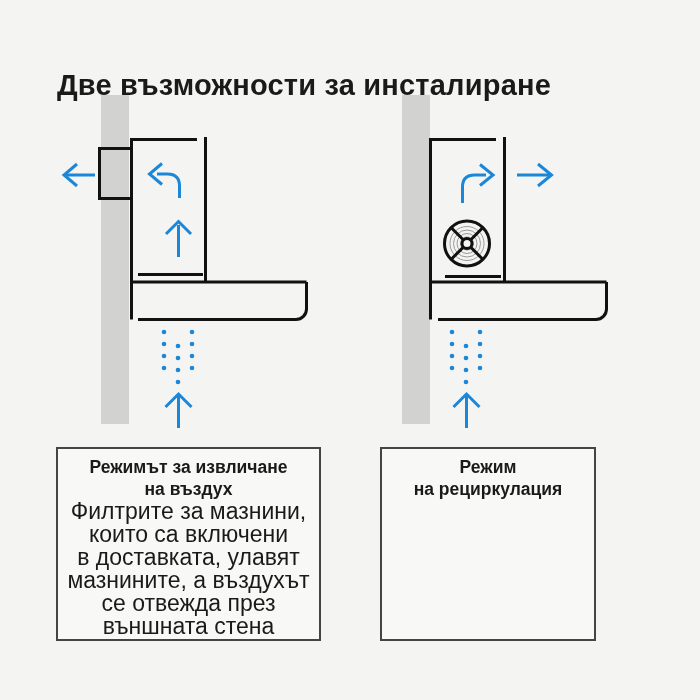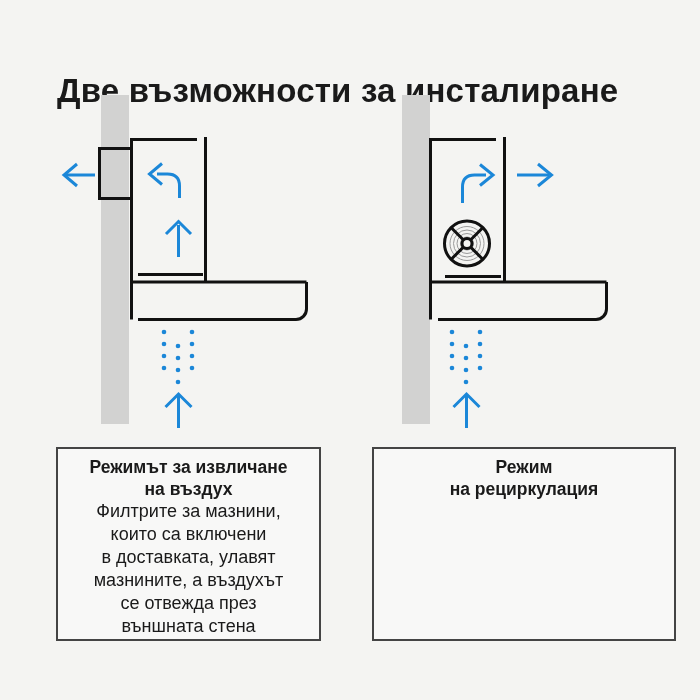--- a/index.html
+++ b/index.html
@@ -4,41 +4,41 @@
 <style>
   html,body{margin:0;padding:0;}
   body{
     width:700px;height:700px;position:relative;overflow:hidden;
     background:#f4f4f2;
     font-family:"Liberation Sans", sans-serif;
     color:#1a1a1a;
   }
   .page-title{
     position:absolute;left:57px;top:50px;width:600px;
-    font-size:33px;font-weight:700;letter-spacing:.2px;
+    font-size:29px;font-weight:700;letter-spacing:.2px;
   }
   svg.diagram-canvas{position:absolute;left:0;top:0;}
   .black-line{stroke:#111111;stroke-width:3;fill:none;}
   .thin-ring{stroke:#9a9a9a;stroke-width:1;fill:none;}
   .blue-line{stroke:#1b87d8;stroke-width:3;fill:none;}
   .blue-dot{fill:#1b87d8;}
   .wall{fill:#d2d2d1;}
   .hub{fill:#f4f4f2;stroke:#111111;stroke-width:3;}
   .caption-box{
     position:absolute;top:447px;height:194px;box-sizing:border-box;
     border:2px solid #444444;background:#f8f8f7;
     text-align:center;padding-top:7px;
   }
   .caption-box.left{left:56px;width:265px;}
-  .caption-box.right{left:372px;width:304px;}
+  .caption-box.right{left:380px;width:216px;}
   .caption-title{
     font-size:17.5px;font-weight:700;line-height:22px;white-space:pre-line;
   }
   .caption-body{
-    font-size:18px;font-weight:400;line-height:23px;white-space:pre-line;
+    font-size:23px;font-weight:400;line-height:23px;white-space:pre-line;
   }
 </style>
 </head>
 <body>
 
 <h1 class="page-title">Две възможности за инсталиране</h1>
 
 <svg class="diagram-canvas" width="700" height="700" viewBox="0 0 700 700" aria-hidden="true">
 
   <g>

